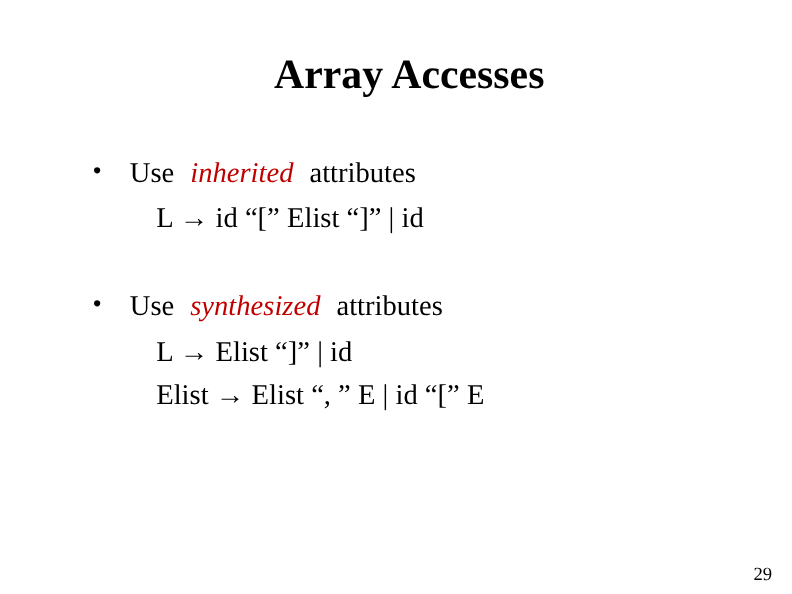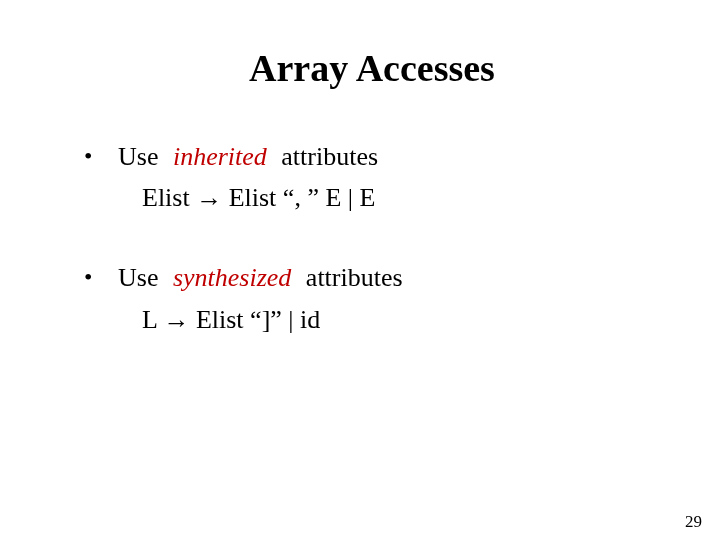--- a/index.html
+++ b/index.html
@@ -23,26 +23,27 @@
   <div class="title">Array Accesses</div>
 
   <div class="bullets">
 
     <div class="bullet">
       <div class="dot">•</div>
       <div class="btxt">
         <span>Use </span><span class="red">inherited</span><span> attributes</span>
       </div>
     </div>
-    <div class="indent">Elist  → Elist  “, ”  E  |  E</div>
+    <div class="indent">L → id  “[”  Elist  “]”  |  id</div>
 
     <div class="bullet block2">
       <div class="dot">•</div>
       <div class="btxt">
         <span>Use </span><span class="red">synthesized</span><span> attributes</span>
       </div>
     </div>
     <div class="indent">L → Elist  “]”  |  id</div>
+    <div class="indent">Elist  → Elist  “, ”  E  |  id  “[”  E</div>
 
   </div>
 
   <div class="pageno">29</div>
 </div>
 
 </body></html>

